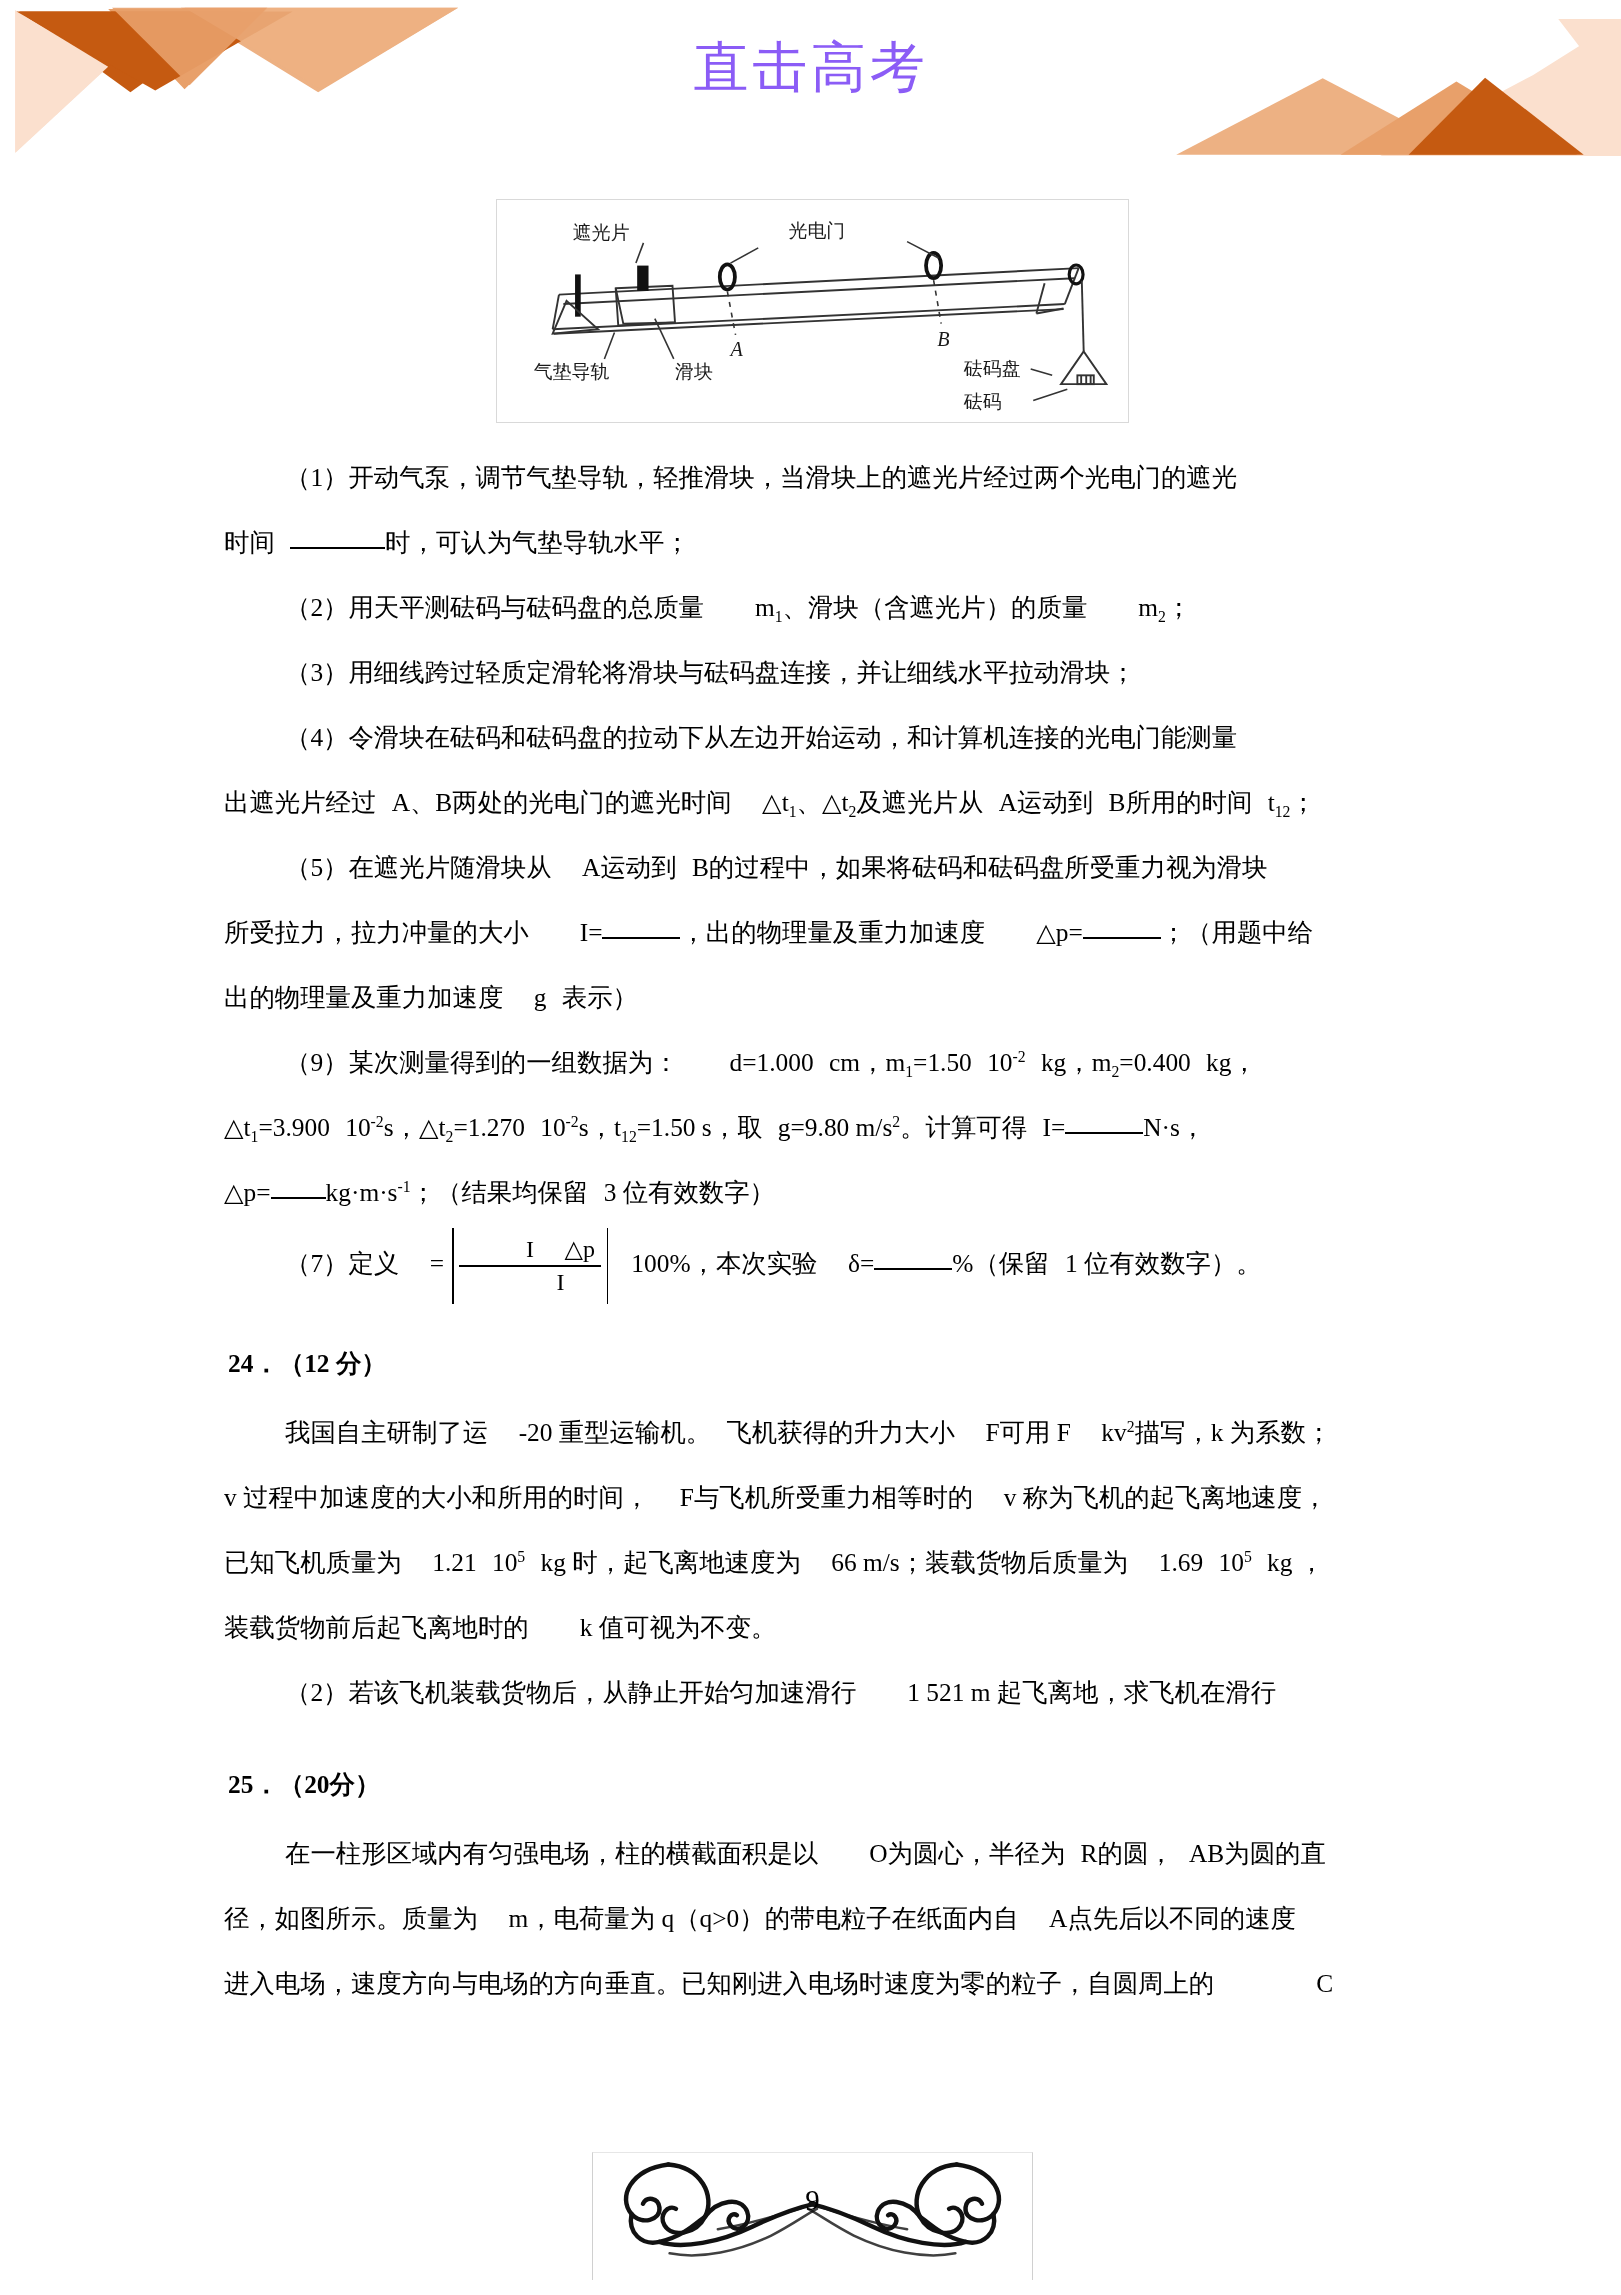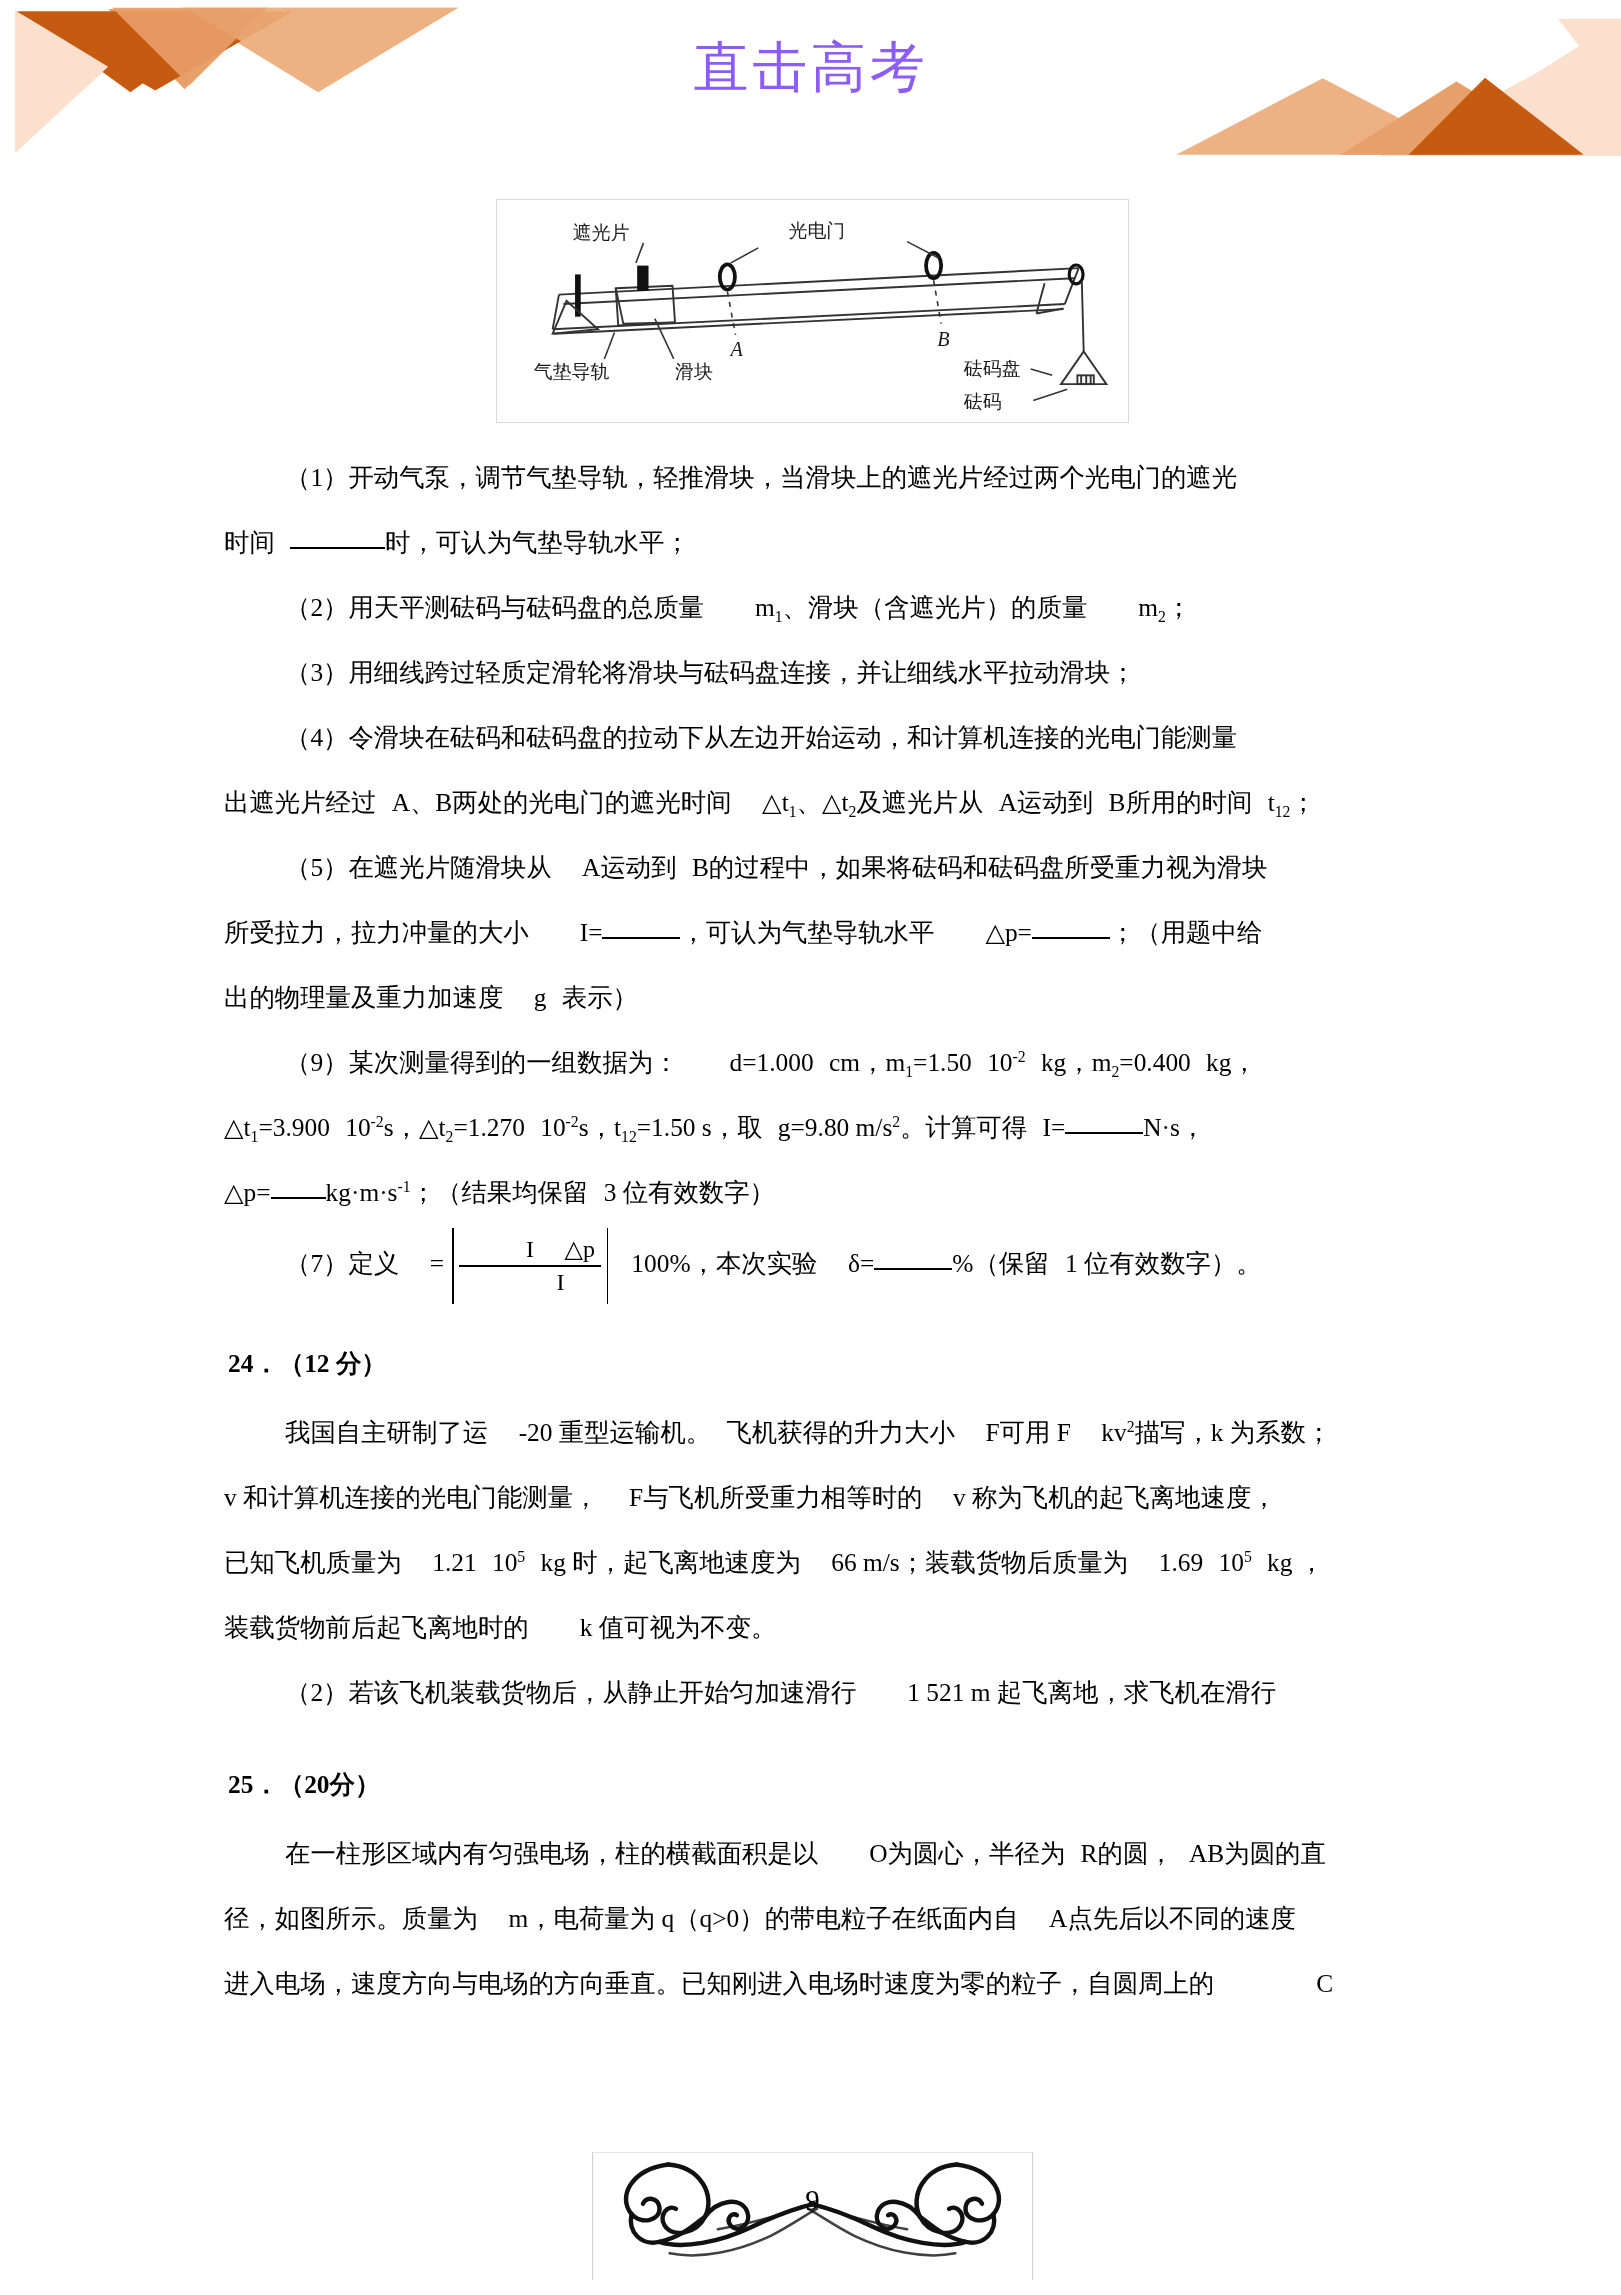--- a/index.html
+++ b/index.html
@@ -265,21 +265,21 @@
     <p class="line indent"><span>（2）用天平测砝码与砝码盘的总质量</span><span class="sp3"></span><span>m</span><sub>1</sub><span>、滑块（含遮光片）的质量</span><span class="sp3"></span><span>m</span><sub>2</sub><span>；</span></p>
 
     <p class="line indent"><span>（3）用细线跨过轻质定滑轮将滑块与砝码盘连接，并让细线水平拉动滑块；</span></p>
 
     <p class="line indent"><span>（4）令滑块在砝码和砝码盘的拉动下从左边开始运动，和计算机连接的光电门能测量</span></p>
 
     <p class="line"><span>出遮光片经过</span><span class="sp"></span><span>A、B两处的光电门的遮光时间</span><span class="sp2"></span><span>△t</span><sub>1</sub><span>、△t</span><sub>2</sub><span>及遮光片从</span><span class="sp"></span><span>A运动到</span><span class="sp"></span><span>B所用的时间</span><span class="sp"></span><span>t</span><sub>12</sub><span>；</span></p>
 
     <p class="line indent"><span>（5）在遮光片随滑块从</span><span class="sp2"></span><span>A运动到</span><span class="sp"></span><span>B的过程中，如果将砝码和砝码盘所受重力视为滑块</span></p>
 
-    <p class="line"><span>所受拉力，拉力冲量的大小</span><span class="sp3"></span><span>I=</span><span class="blank b-md"></span><span>，可认为气垫导轨水平</span><span class="sp3"></span><span>△p=</span><span class="blank b-md"></span><span>；（用题中给</span></p>
+    <p class="line"><span>所受拉力，拉力冲量的大小</span><span class="sp3"></span><span>I=</span><span class="blank b-md"></span><span>，出的物理量及重力加速度</span><span class="sp3"></span><span>△p=</span><span class="blank b-md"></span><span>；（用题中给</span></p>
 
     <p class="line"><span>出的物理量及重力加速度</span><span class="sp2"></span><span>g</span><span class="sp"></span><span>表示）</span></p>
 
     <p class="line indent"><span>（9）某次测量得到的一组数据为：</span><span class="sp3"></span><span>d=1.000</span><span class="sp"></span><span>cm，m</span><sub>1</sub><span>=1.50</span><span class="sp"></span><span>10</span><sup>-2</sup><span class="sp"></span><span>kg，m</span><sub>2</sub><span>=0.400</span><span class="sp"></span><span>kg，</span></p>
 
     <p class="line"><span>△t</span><sub>1</sub><span>=3.900</span><span class="sp"></span><span>10</span><sup>-2</sup><span>s，△t</span><sub>2</sub><span>=1.270</span><span class="sp"></span><span>10</span><sup>-2</sup><span>s，t</span><sub>12</sub><span>=1.50 s，取</span><span class="sp"></span><span>g=9.80 m/s</span><sup>2</sup><span>。计算可得</span><span class="sp"></span><span>I=</span><span class="blank b-md"></span><span>N·s，</span></p>
 
     <p class="line"><span>△p=</span><span class="blank b-sm"></span><span>kg·m·s</span><sup>-1</sup><span>；（结果均保留</span><span class="sp"></span><span>3 位有效数字）</span></p>
 
     <p class="line indent" style="line-height:76px;"><span>（7）定义</span><span class="sp2"></span><span>=</span><span class="frac-group">
@@ -290,21 +290,21 @@
           </span>
           <span class="bar-v"></span>
         </span><span class="sp"></span><span>100%，本次实验</span><span class="sp2"></span><span>δ=</span><span class="blank b-md"></span><span>%（保留</span><span class="sp"></span><span>1 位有效数字）。</span></p>
 
     <div class="gap-small"></div>
 
     <p class="qnum">24．（12 分）</p>
 
     <p class="line indent"><span>我国自主研制了运</span><span class="sp2"></span><span>-20 重型运输机。</span><span class="sp"></span><span>飞机获得的升力大小</span><span class="sp2"></span><span>F可用 F</span><span class="sp2"></span><span>kv</span><sup>2</sup><span>描写，k 为系数；</span></p>
 
-    <p class="line"><span>v 和计算机连接的光电门能测量，</span><span class="sp2"></span><span>F与飞机所受重力相等时的</span><span class="sp2"></span><span>v 称为飞机的起飞离地速度，</span></p>
+    <p class="line"><span>v 过程中加速度的大小和所用的时间，</span><span class="sp2"></span><span>F与飞机所受重力相等时的</span><span class="sp2"></span><span>v 称为飞机的起飞离地速度，</span></p>
 
     <p class="line"><span>已知飞机质量为</span><span class="sp2"></span><span>1.21</span><span class="sp"></span><span>10</span><sup>5</sup><span class="sp"></span><span>kg 时，起飞离地速度为</span><span class="sp2"></span><span>66 m/s；装载货物后质量为</span><span class="sp2"></span><span>1.69</span><span class="sp"></span><span>10</span><sup>5</sup><span class="sp"></span><span>kg ，</span></p>
 
     <p class="line"><span>装载货物前后起飞离地时的</span><span class="sp3"></span><span>k 值可视为不变。</span></p>
 
 
     <p class="line indent"><span>（2）若该飞机装载货物后，从静止开始匀加速滑行</span><span class="sp3"></span><span>1 521 m 起飞离地，求飞机在滑行</span></p>
 
 
     <div class="gap-small"></div>

